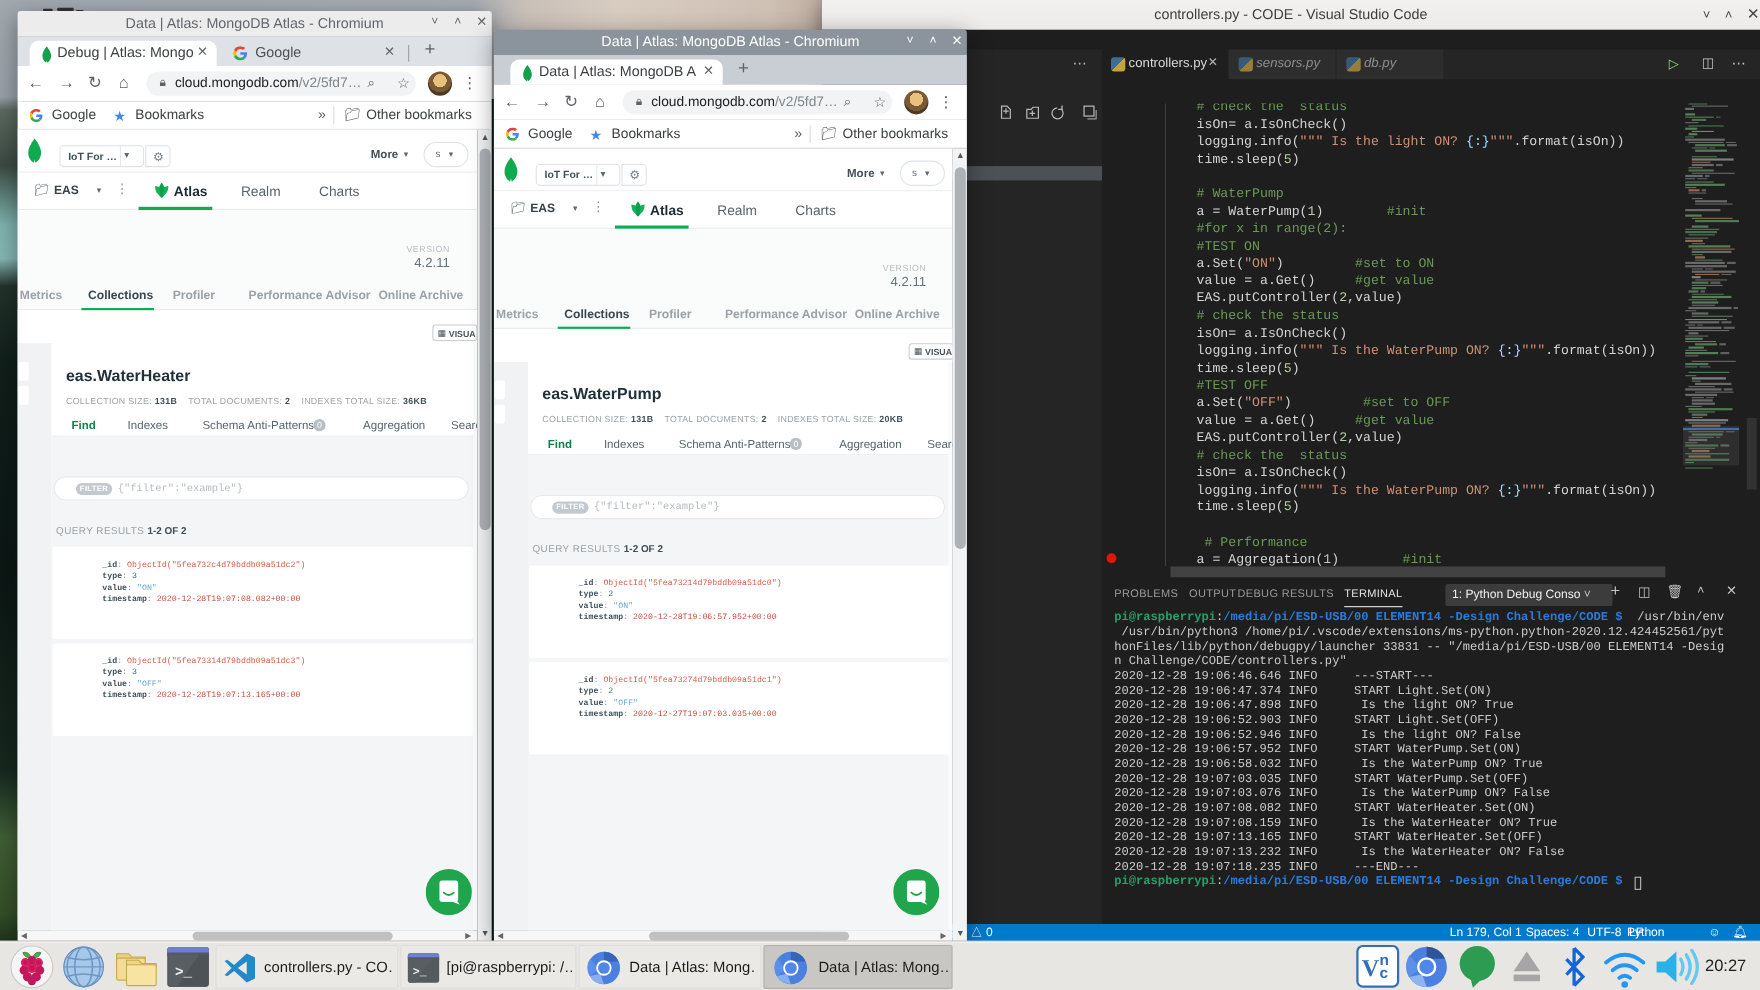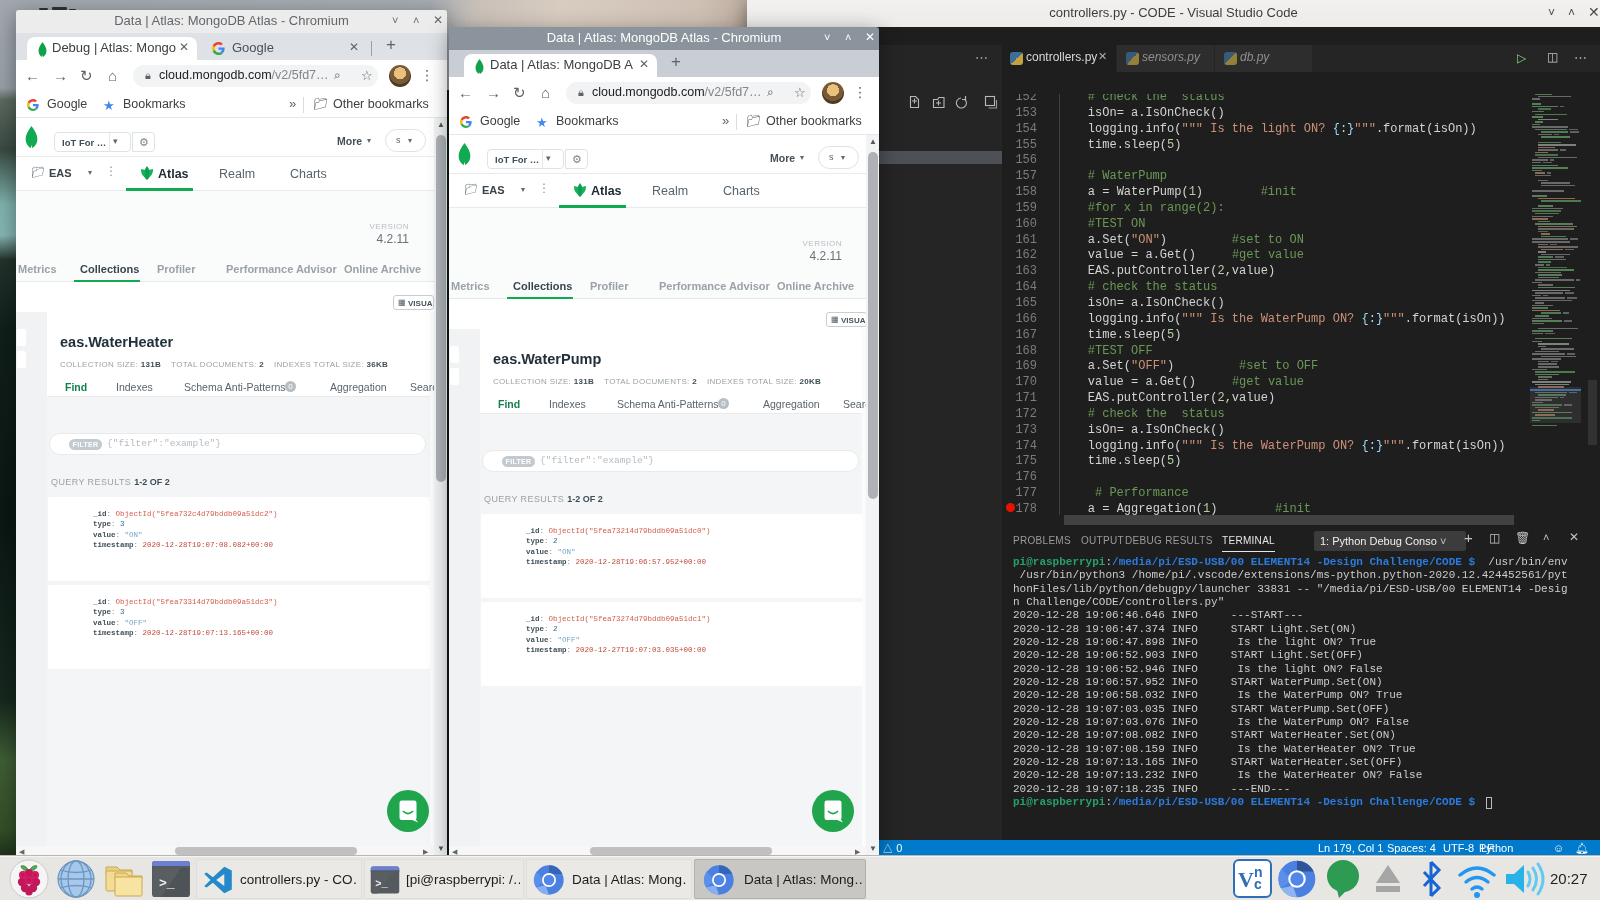--- a/index.html
+++ b/index.html
@@ -78,47 +78,20 @@
         <span class="abs" style="left:25px;top:5px;font-size:12px;color:#8f8f8f;font-style:italic">db.py</span>
       </div>
       <span class="abs" style="left:515px;top:6px;color:#89d185;font-size:12px">▷</span>
       <span class="abs" style="left:545px;top:5px;color:#c5c5c5;font-size:12px">◫</span>
       <span class="abs" style="left:572px;top:5px;color:#c5c5c5;font-size:13px">⋯</span>
     </div>
 
 
     <div class="abs" style="left:255px;top:94px;width:598px;height:421px;background:#1e1e1e;overflow:hidden">
       <div class="abs" style="left:57px;top:-3px;width:1px;height:424px;background:#404040"></div>
-      <pre class="abs" style="left:7px;top:-4px;width:28px;text-align:right;font:12px/15.85px 'Liberation Mono',monospace;color:#7c7c7c">152
-153
-154
-155
-156
-157
-158
-159
-160
-161
-162
-163
-164
-165
-166
-167
-168
-169
-170
-171
-172
-173
-174
-175
-176
-177
-178</pre>
       <div class="abs" style="left:4px;top:409px;width:9px;height:9px;border-radius:50%;background:#e51400"></div>
       <pre class="cl" style="left:57px;top:-4px"><span class="cm">    # check the  status</span>
     <span class="vr">isOn</span>= a.<span class="fn">IsOnCheck</span>()
     <span class="vr">logging</span>.<span class="fn">info</span>(<span class="st">""" Is the light ON? </span><span class="fs">{:}</span><span class="st">"""</span>.<span class="fn">format</span>(<span class="vr">isOn</span>))
     <span class="vr">time</span>.<span class="fn">sleep</span>(<span class="nu">5</span>)
 
     <span class="cm"># WaterPump</span>
     <span class="vr">a</span> = <span class="fn">WaterPump</span>(<span class="nu">1</span>)        <span class="cm">#init</span>
     <span class="cm">#for x in range(2):</span>
     <span class="cm">#TEST ON</span>

